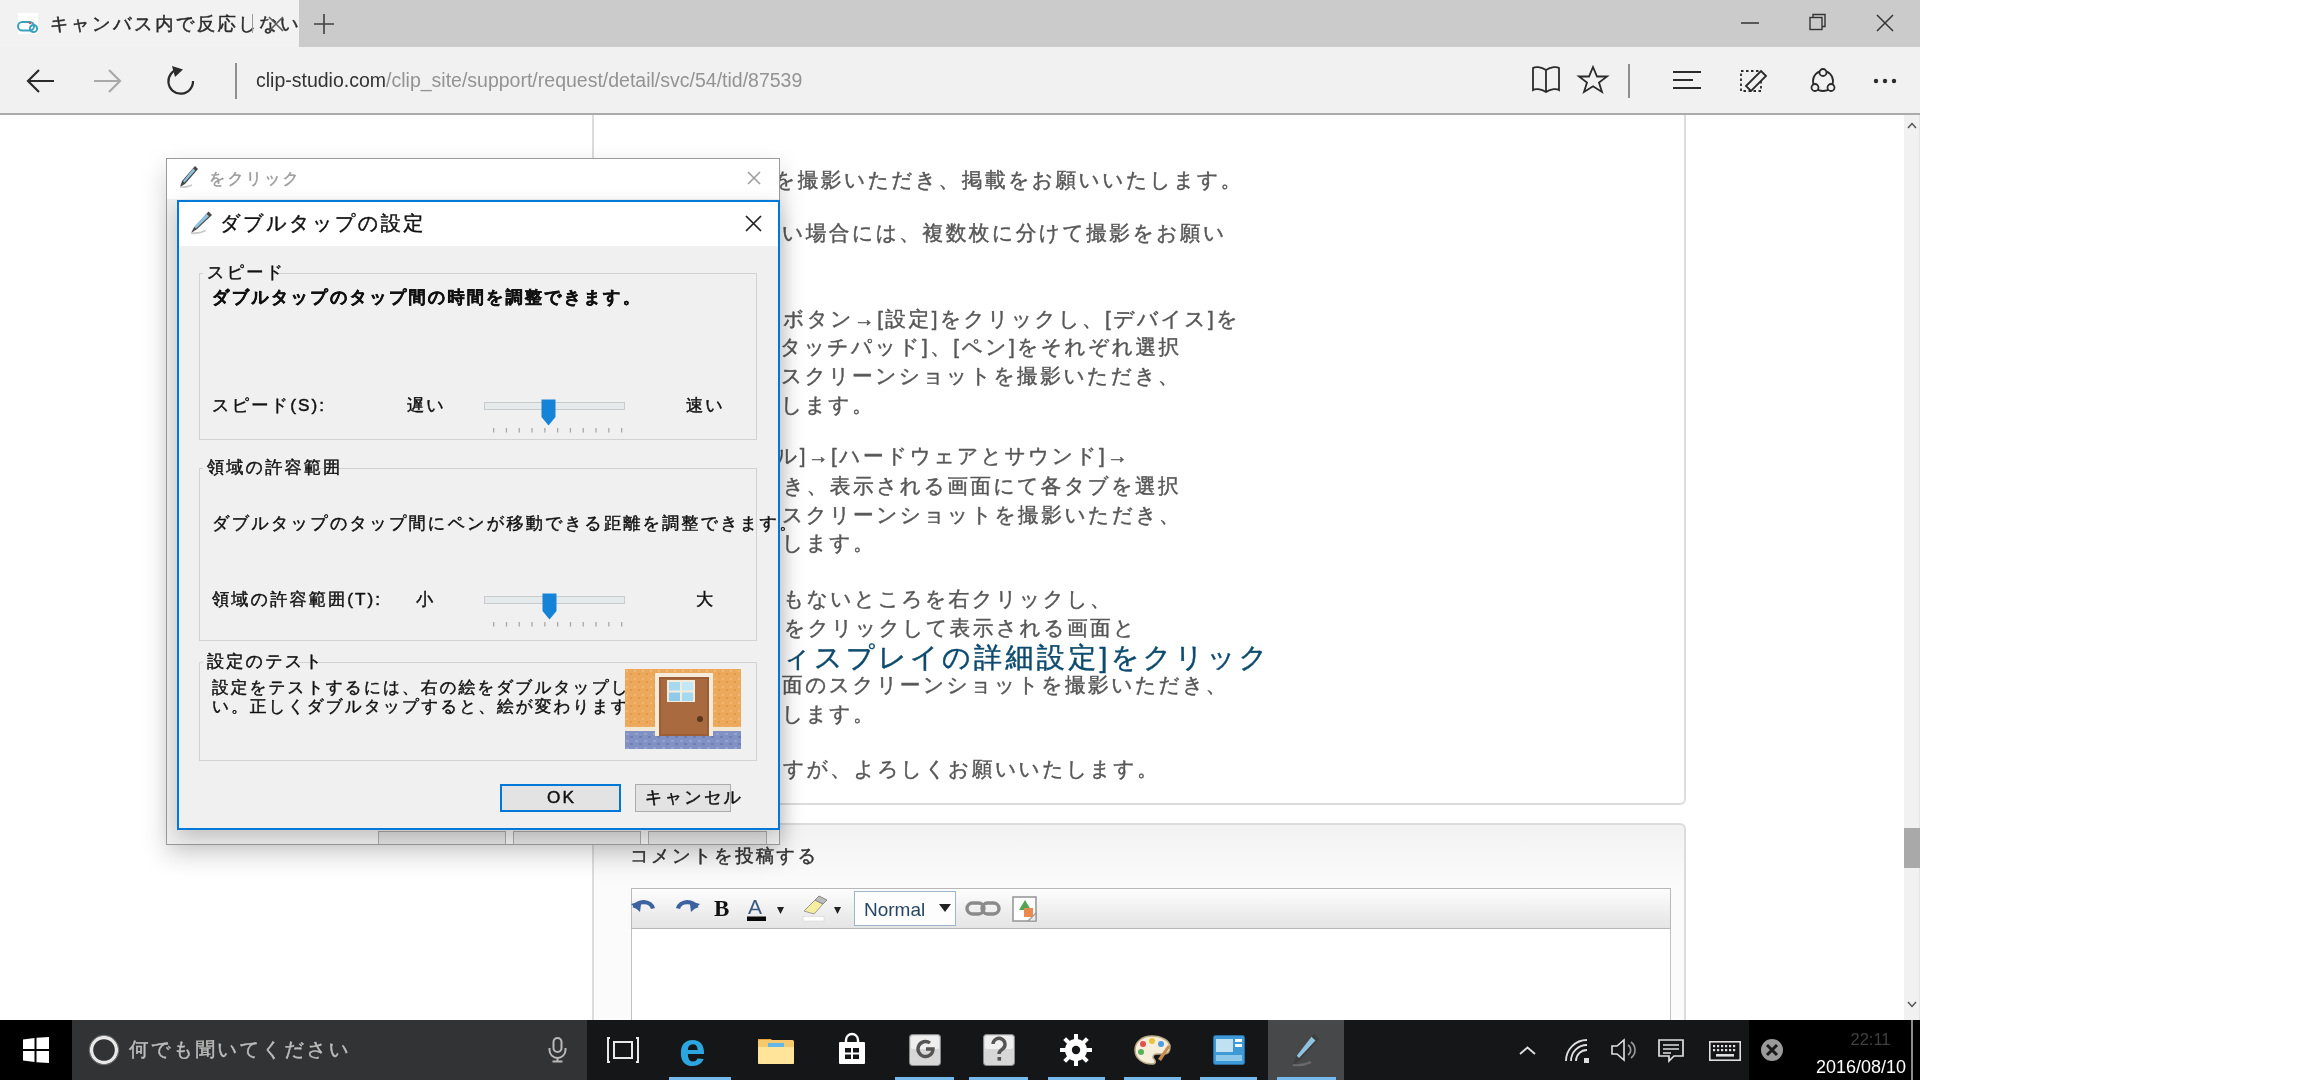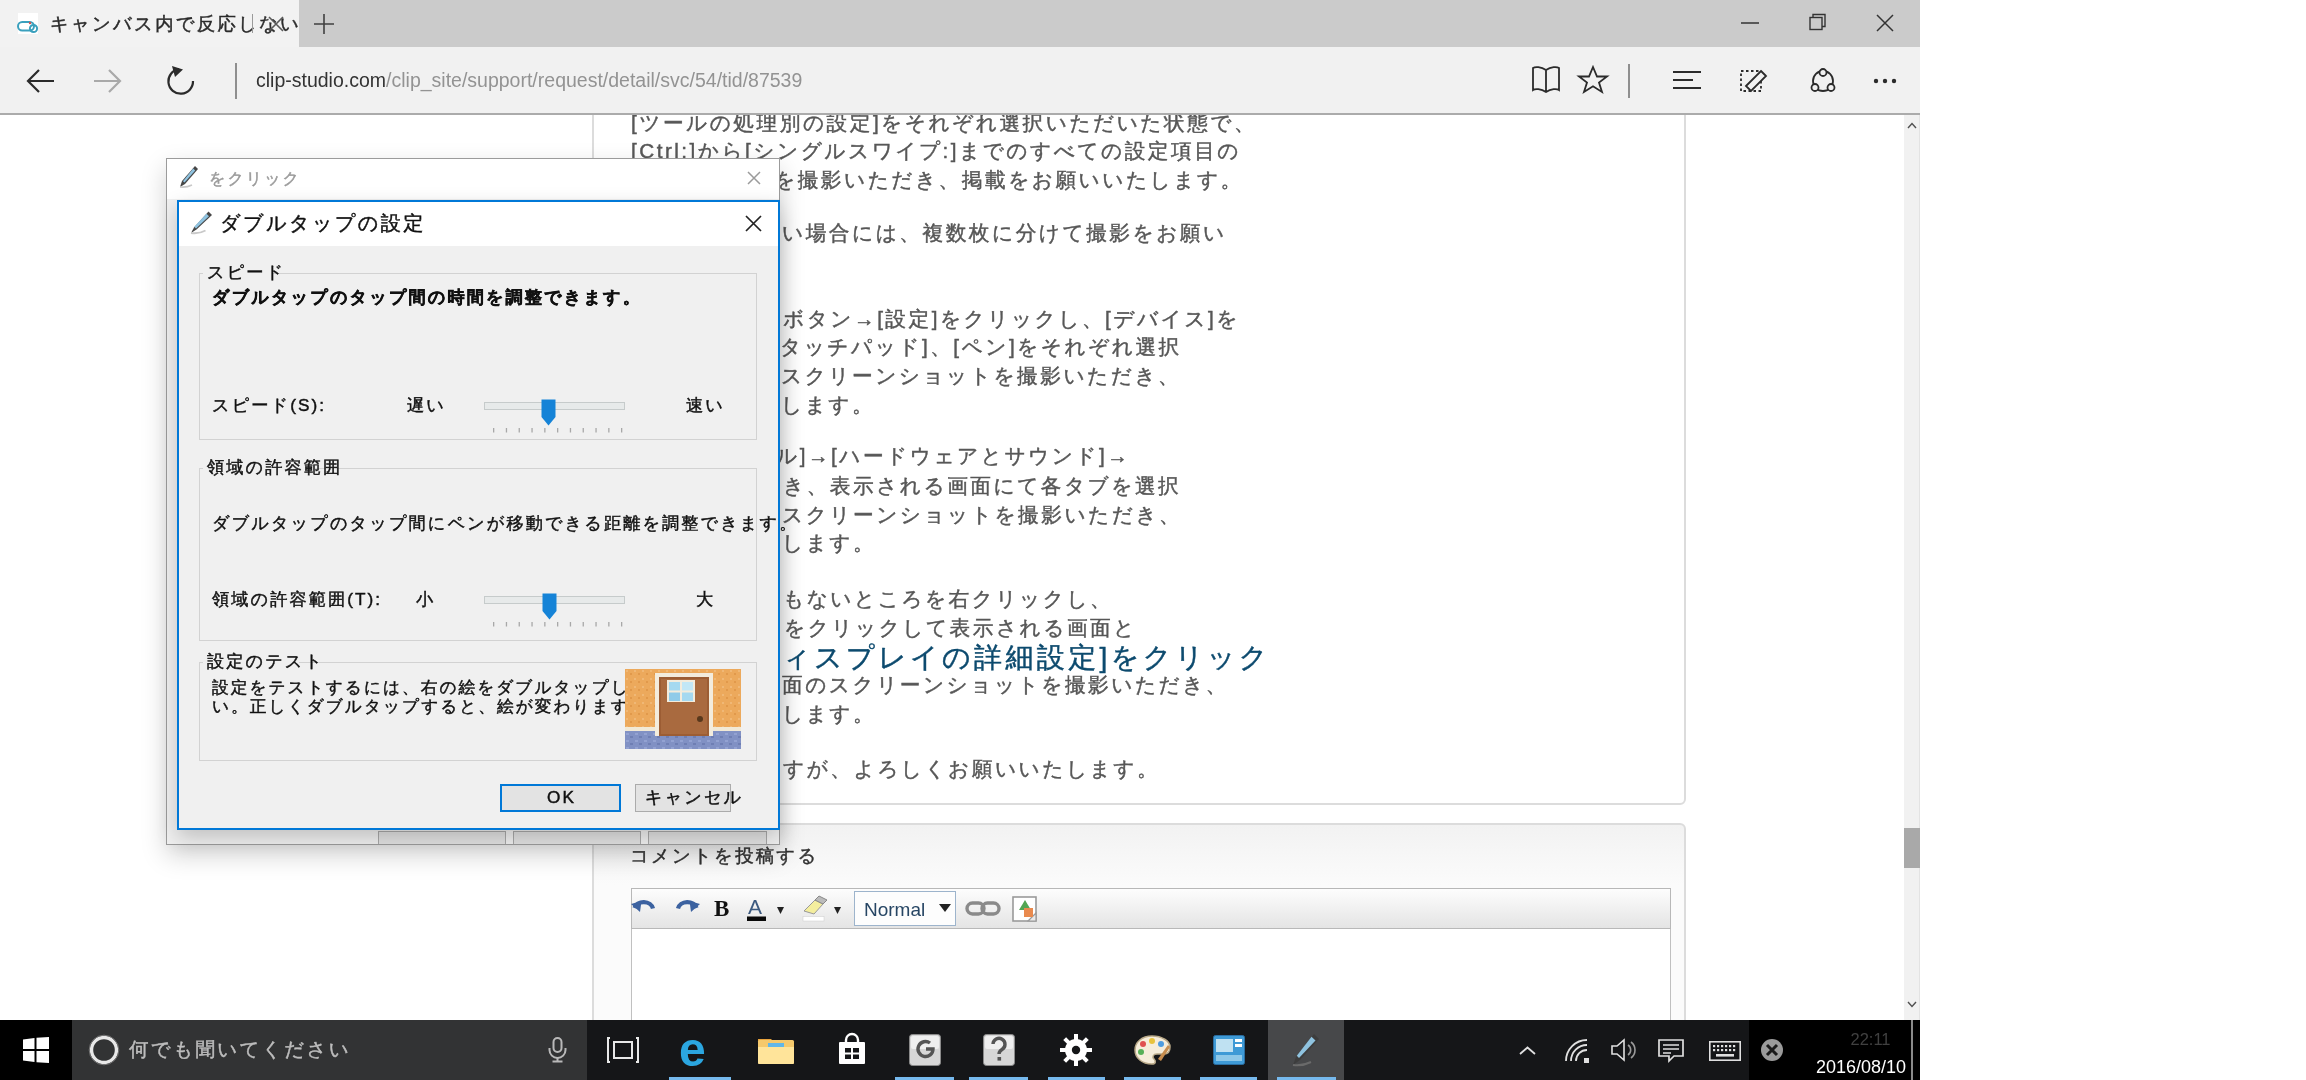--- a/index.html
+++ b/index.html
@@ -55,22 +55,20 @@
 <line x1="99" y1="0" x2="99" y2="34" stroke="#8f8f8f" stroke-width="2"></line>
 <g fill="#2b2b2b">
       <circle cx="346" cy="17" r="2.2"></circle>
       <circle cx="355" cy="17" r="2.2"></circle>
       <circle cx="364" cy="17" r="2.2"></circle>
     </g>
 </svg>
 <div class="abs" id="page" style="left:0;top:115px;width:1904px;height:905px;background:#fff;overflow:hidden">
 <div class="abs" style="left:592px;top:-60px;width:1094px;height:750px;background:#fff;border:2px solid #dcdcdc;border-radius:6px"></div>
 <div class="abs" style="left:592px;top:708px;width:1094px;height:330px;background:linear-gradient(#f2f2f2,#fbfbfb 60px);border:2px solid #dcdcdc;border-radius:6px"></div>
-<div class="t jp" style="left:631px;top:-2.3px;font-size:20.7px;color:#575757;">[ツールの処理別の設定]をそれぞれ選択いただいた状態で、</div>
-<div class="t jp" style="left:631px;top:26.1px;font-size:20.7px;color:#575757;">[Ctrl:]から[シングルスワイプ:]までのすべての設定項目の</div>
 <div class="t jp" style="left:774px;top:54.6px;font-size:20.7px;color:#575757;">を撮影いただき、掲載をお願いいたします。</div>
 <div class="t jp" style="left:782px;top:108.3px;font-size:20.7px;color:#575757;">い場合には、複数枚に分けて撮影をお願い</div>
 <div class="t jp" style="left:783px;top:194.2px;font-size:20.7px;color:#575757;">ボタン→[設定]をクリックし、[デバイス]を</div>
 <div class="t jp" style="left:780px;top:222.0px;font-size:20.7px;color:#575757;">タッチパッド]、[ペン]をそれぞれ選択</div>
 <div class="t jp" style="left:781px;top:251.2px;font-size:20.7px;color:#575757;">スクリーンショットを撮影いただき、</div>
 <div class="t jp" style="left:781px;top:279.8px;font-size:20.7px;color:#575757;">します。</div>
 <div class="t jp" style="left:776px;top:330.5px;font-size:20.7px;color:#575757;">ル]→[ハードウェアとサウンド]→</div>
 <div class="t jp" style="left:783px;top:360.5px;font-size:20.7px;color:#575757;">き、表示される画面にて各タブを選択</div>
 <div class="t jp" style="left:782px;top:389.6px;font-size:20.7px;color:#575757;">スクリーンショットを撮影いただき、</div>
 <div class="t jp" style="left:782px;top:418.4px;font-size:20.7px;color:#575757;">します。</div>

